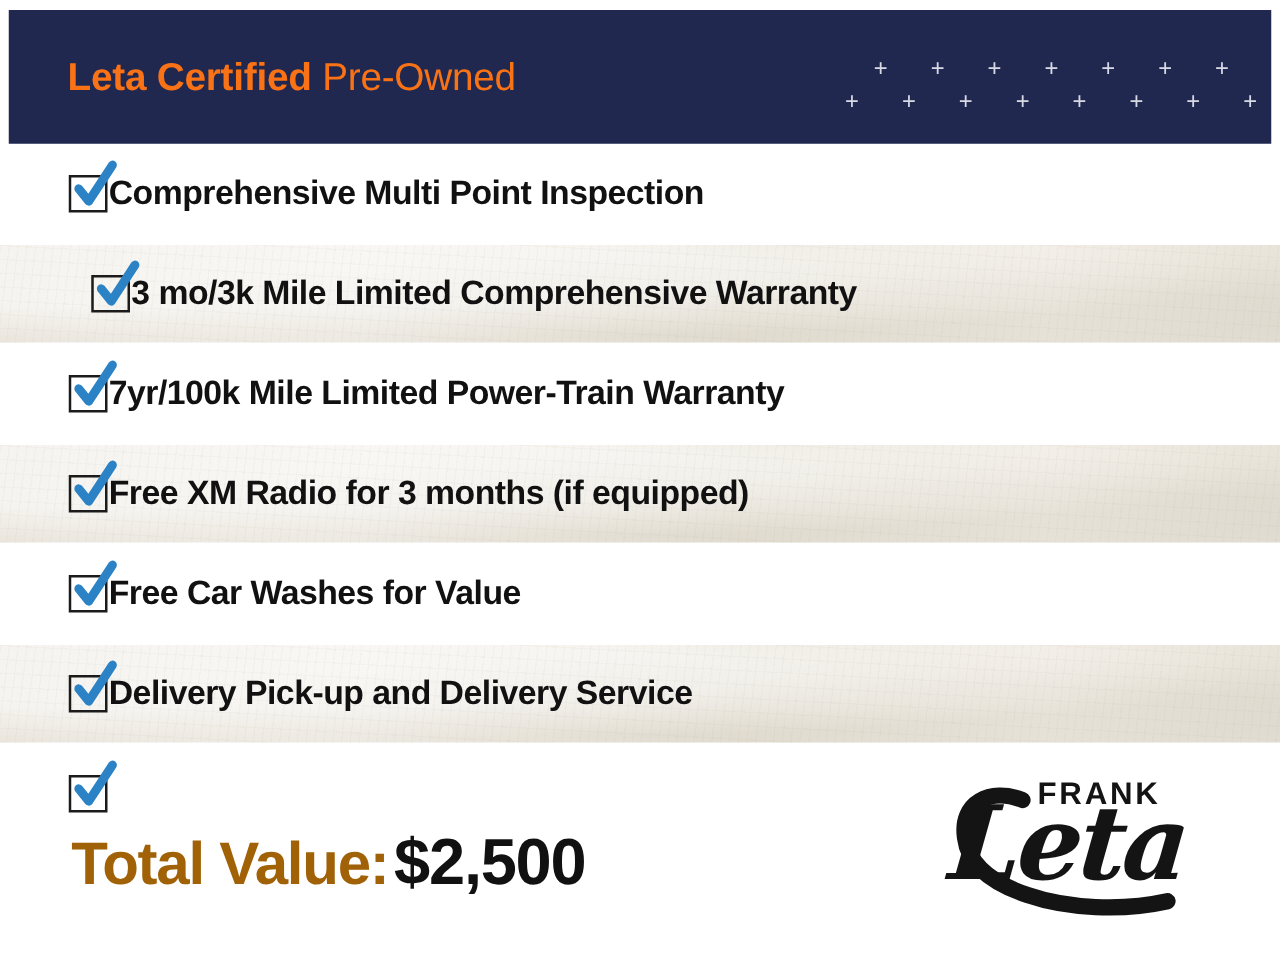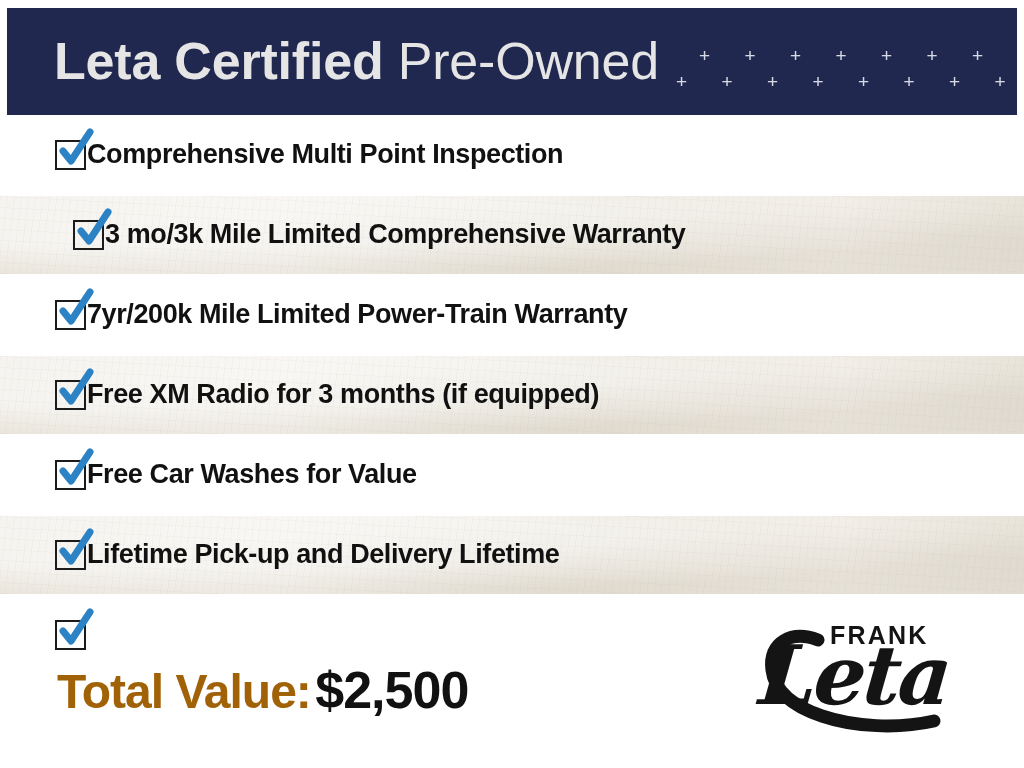--- a/index.html
+++ b/index.html
@@ -22,23 +22,23 @@
     left:7px; top:8px;
     width:1010px; height:107px;
     background:#20284f;
     overflow:hidden;
   }
   .header-title {
     position:absolute;
     left:47px; top:50%;
     transform:translateY(-52%);
     white-space:nowrap;
-    font-size:52px;
+    font-size:31px;
     letter-spacing:-0.2px;
-    color:#e5e5e5;
+    color:#f97316;
     line-height:1;
     text-align:right;
   }
   .header-title .bold   { font-weight:bold; }
   .header-title .light  { font-weight:300; }
 
   .plus-field {
     position:absolute;
     right:12px; top:34px;
     width:330px; height:60px;
@@ -211,21 +211,21 @@
         </span>
         <span class="item-label">3 mo/3k Mile Limited Comprehensive Warranty</span>
       </div>
       <div class="item" style="top: 183px;">
         <span class="checkbox">
           <span class="box"></span>
           <svg viewBox="0 0 36 40">
             <path d="M6 20 L14 30 L33 1" fill="none" stroke="#2b82c4" stroke-width="7" stroke-linecap="round" stroke-linejoin="round"></path>
           </svg>
         </span>
-        <span class="item-label"> 7yr/200k Mile Limited Power-Train Warranty</span>
+        <span class="item-label"> 7yr/100k Mile Limited Power-Train Warranty</span>
       </div>
       <div class="item" style="top: 263px;">
         <span class="checkbox">
           <span class="box"></span>
           <svg viewBox="0 0 36 40">
             <path d="M6 20 L14 30 L33 1" fill="none" stroke="#2b82c4" stroke-width="7" stroke-linecap="round" stroke-linejoin="round"></path>
           </svg>
         </span>
         <span class="item-label">Free XM Radio for 3 months (if equipped)</span>
       </div>
@@ -238,21 +238,21 @@
         </span>
         <span class="item-label">Free Car Washes for Value</span>
       </div>
       <div class="item" style="top: 423px;">
         <span class="checkbox">
           <span class="box"></span>
           <svg viewBox="0 0 36 40">
             <path d="M6 20 L14 30 L33 1" fill="none" stroke="#2b82c4" stroke-width="7" stroke-linecap="round" stroke-linejoin="round"></path>
           </svg>
         </span>
-        <span class="item-label">Lifetime Pick-up and Delivery Lifetime</span>
+        <span class="item-label">Delivery Pick-up and Delivery Service</span>
       </div>
       <div class="item" style="top: 503px;">
         <span class="checkbox">
           <span class="box"></span>
           <svg viewBox="0 0 36 40">
             <path d="M6 20 L14 30 L33 1" fill="none" stroke="#2b82c4" stroke-width="7" stroke-linecap="round" stroke-linejoin="round"></path>
           </svg>
         </span>
       </div>
     </div>

